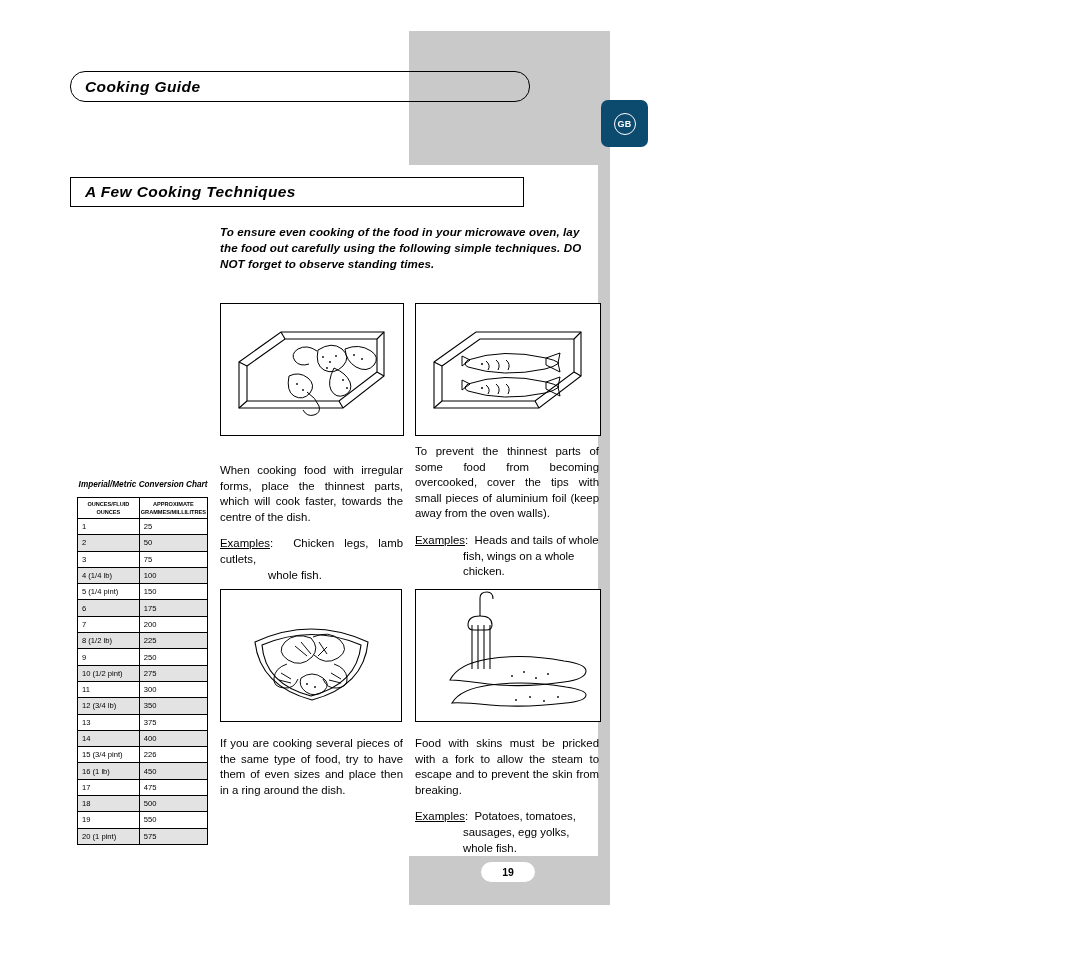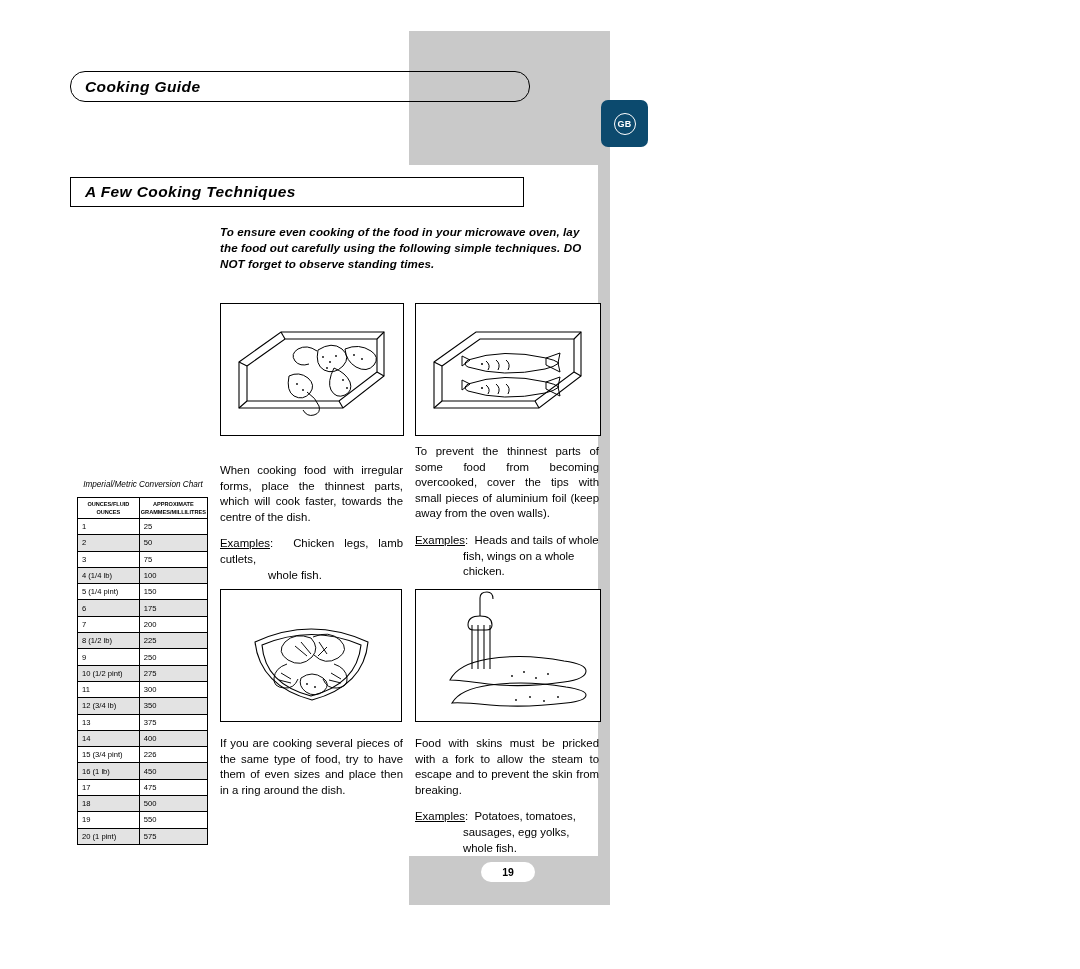--- a/index.html
+++ b/index.html
@@ -81,21 +81,21 @@
   #txt-3{left:220px;top:736px;width:183px;}
   #txt-4{left:415px;top:736px;width:184px;}
 
   .examples{margin-top:11px;}
   .examples .lbl{text-decoration:underline;}
   .ex-indent{display:block;padding-left:48px;}
 
   
   .conv-title{
     position:absolute;left:63px;top:480px;width:160px;
-    font-size:8.2px;font-weight:normal;font-style:italic;
+    font-size:8.2px;font-weight:bold;font-style:italic;
     text-align:center;
   }
   .conv-table{
     position:absolute;left:77px;top:497px;width:131px;
     border:1px solid #000;border-collapse:collapse;
   }
   .conv-table td{
     border:0.7px solid #000;
     font-size:7.6px;height:15.3px;padding:0 4px;
     vertical-align:middle;

